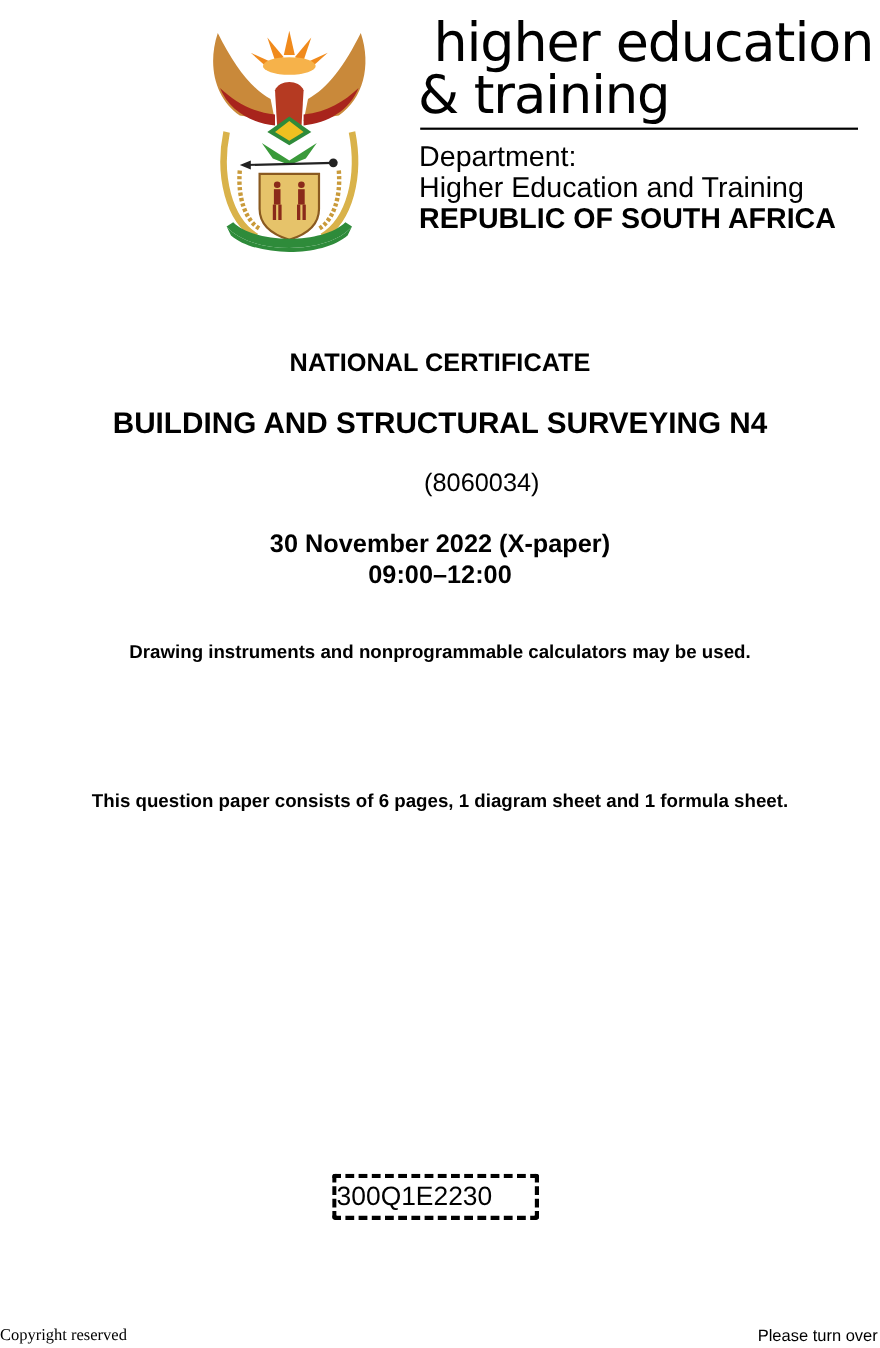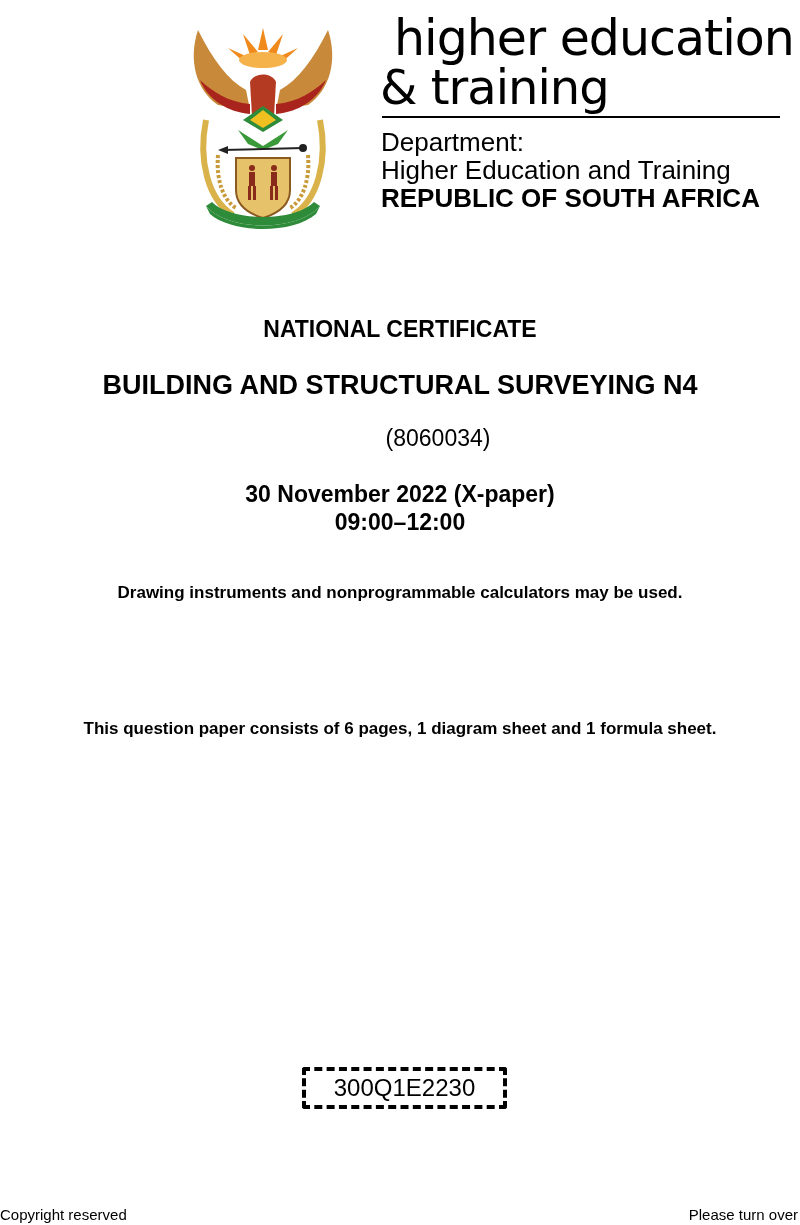--- a/index.html
+++ b/index.html
@@ -19,24 +19,24 @@
   
   #cert-title { top: 316px; font-size: 23px; font-weight: bold; }
   #subject-title { top: 370px; font-size: 27px; font-weight: bold; }
   #subject-code { top: 425px; font-size: 23px; margin-left: 38px; }
   #exam-date { top: 481px; font-size: 23px; font-weight: bold; }
   #exam-time { top: 509px; font-size: 23px; font-weight: bold; }
   #instructions { top: 583px; font-size: 17px; font-weight: bold; }
   #page-info { top: 719px; font-size: 17px; font-weight: bold; }
 
   
-  #paper-code { left: 302px; top: 1067px; width: 205px; height: 42px; border: 4px dashed #000; border-radius: 3px; box-sizing: border-box; display: flex; align-items: center; justify-content: center; font-size: 24px; }
+  #paper-code { left: 302px; top: 1067px; width: 188px; height: 42px; border: 4px dashed #000; border-radius: 3px; box-sizing: border-box; display: flex; align-items: center; justify-content: flex-start; font-size: 24px; }
 
   
-  #footer-left { left: 0px; top: 1206px; font-size: 15px; }
+  #footer-left { left: 0px; top: 1206px; font-size: 15px; font-family: Liberation Serif, serif; }
   #footer-right { right: 2px; top: 1206px; font-size: 15px; }
 </style>
 </head>
 <body>
 
 <svg id="crest" class="abs" viewBox="0 0 150 212">
 
   <g fill="#f08a1c">
     <polygon points="75,8 80,30 70,30"></polygon>
     <polygon points="55,14 70,32 62,35"></polygon>

